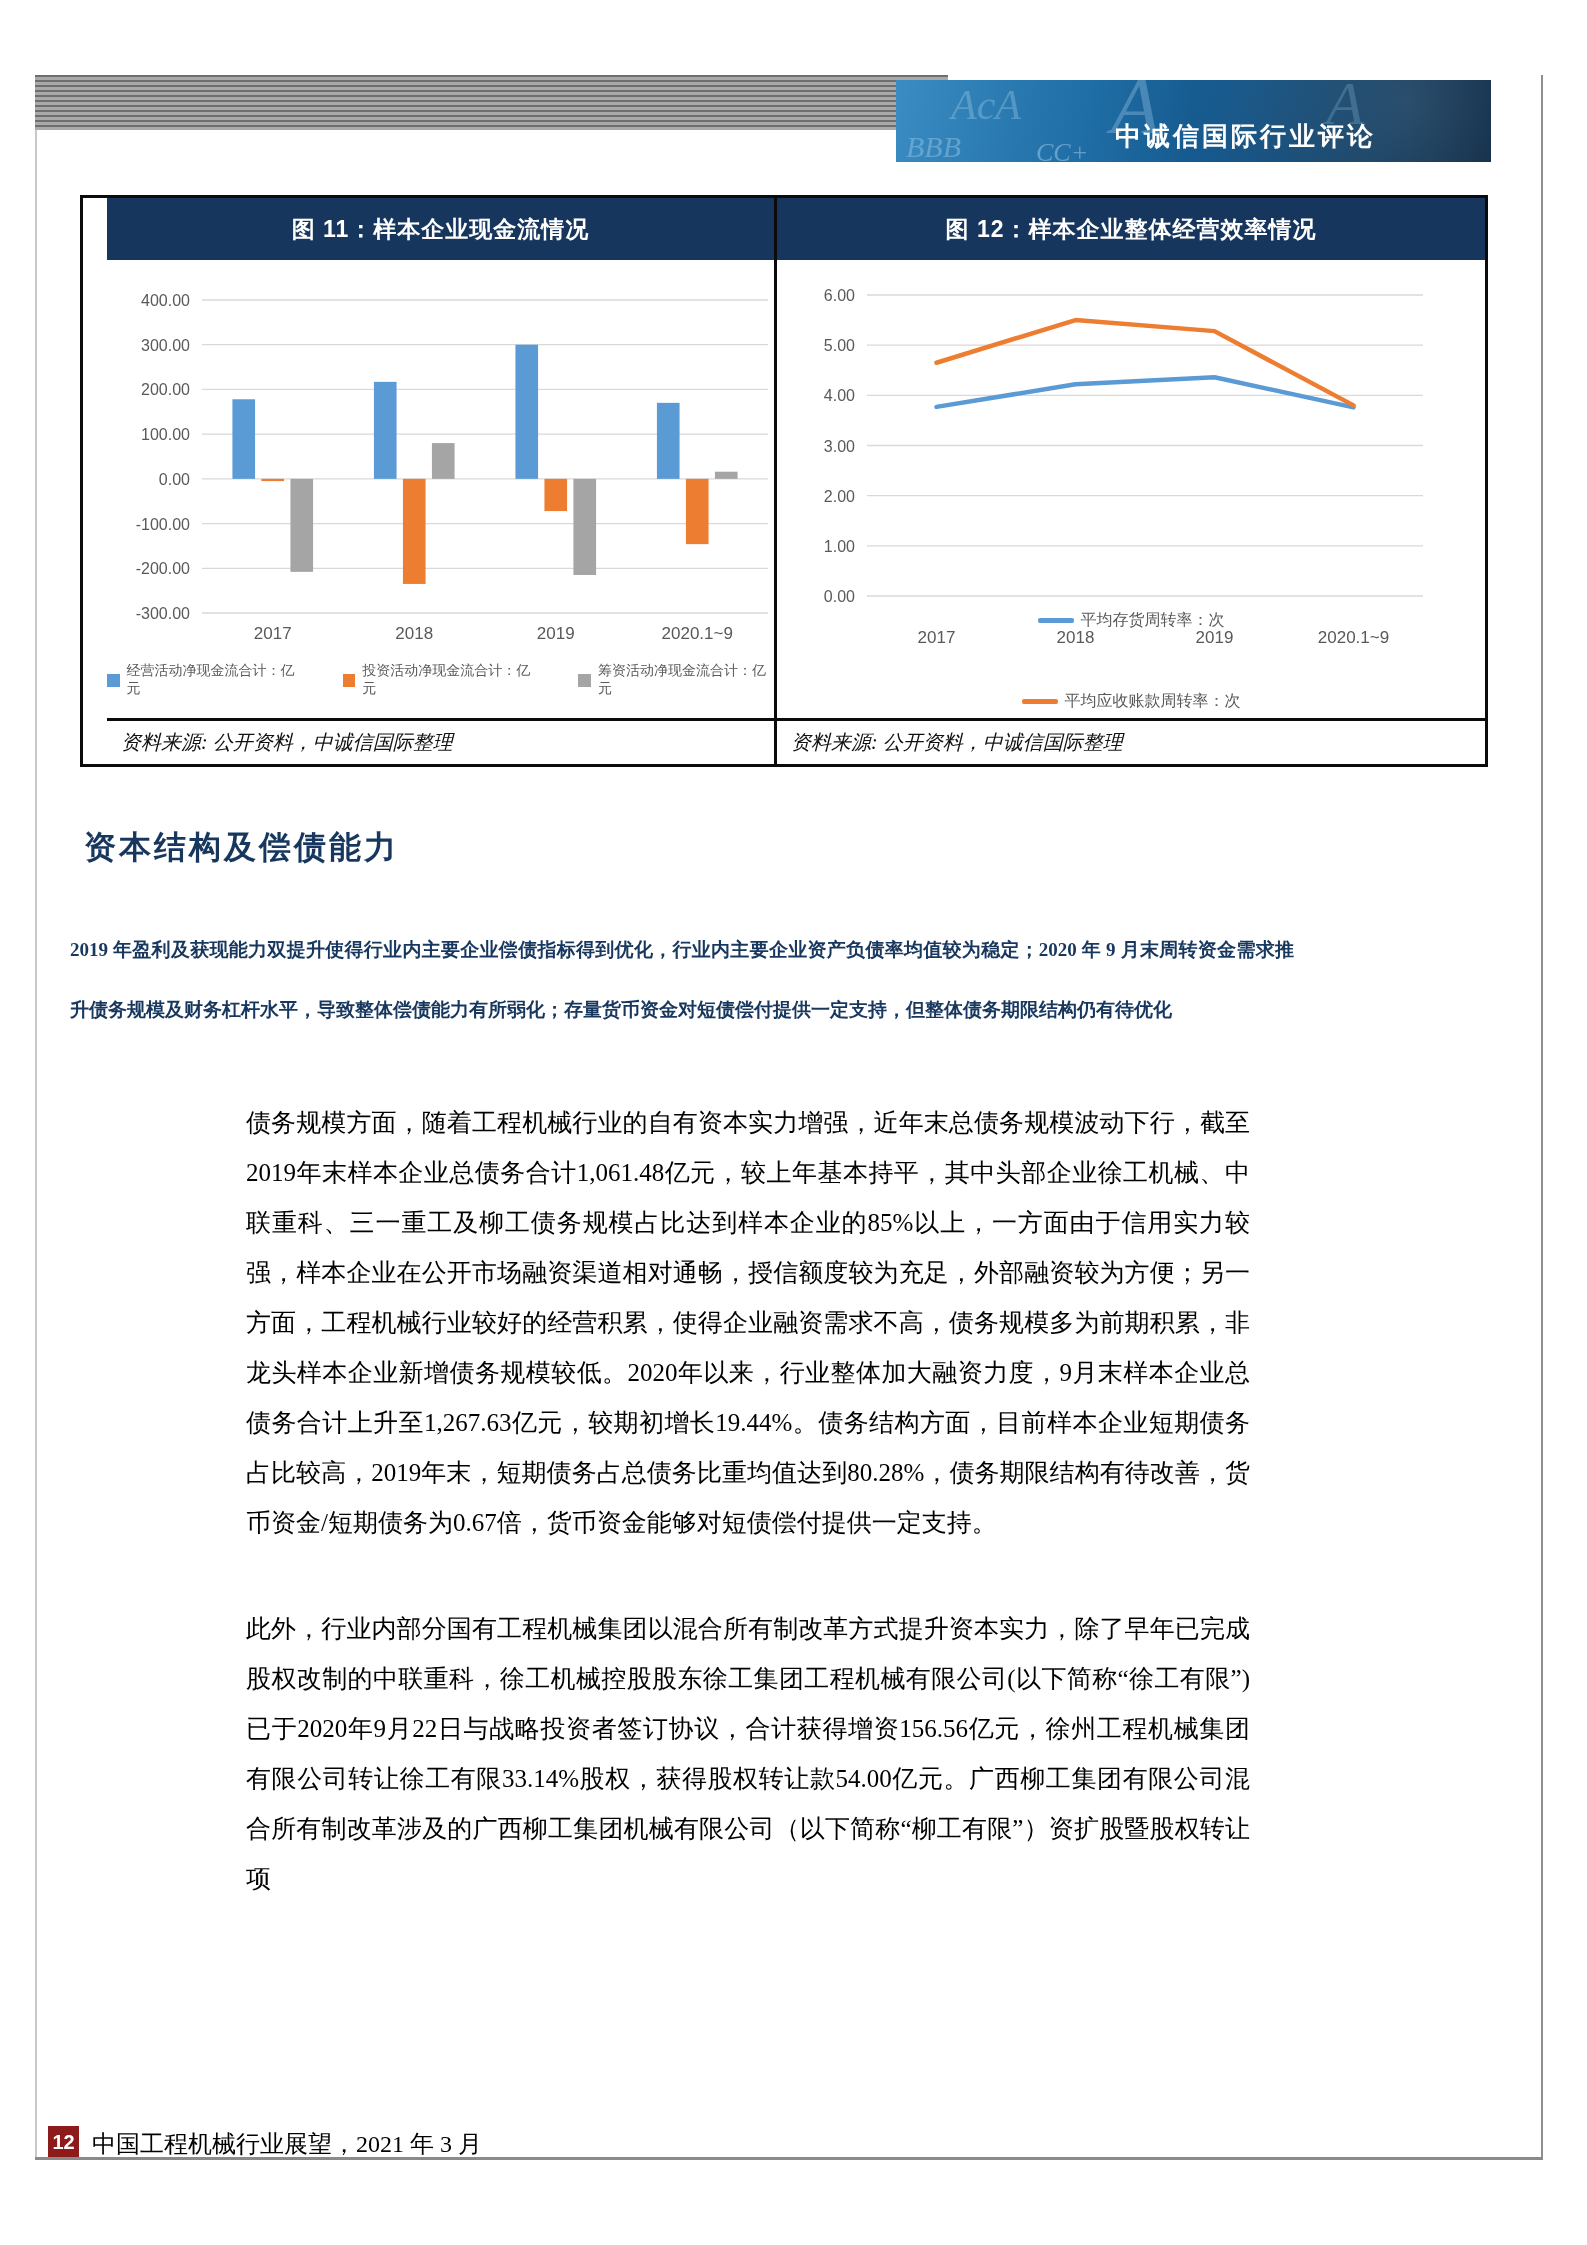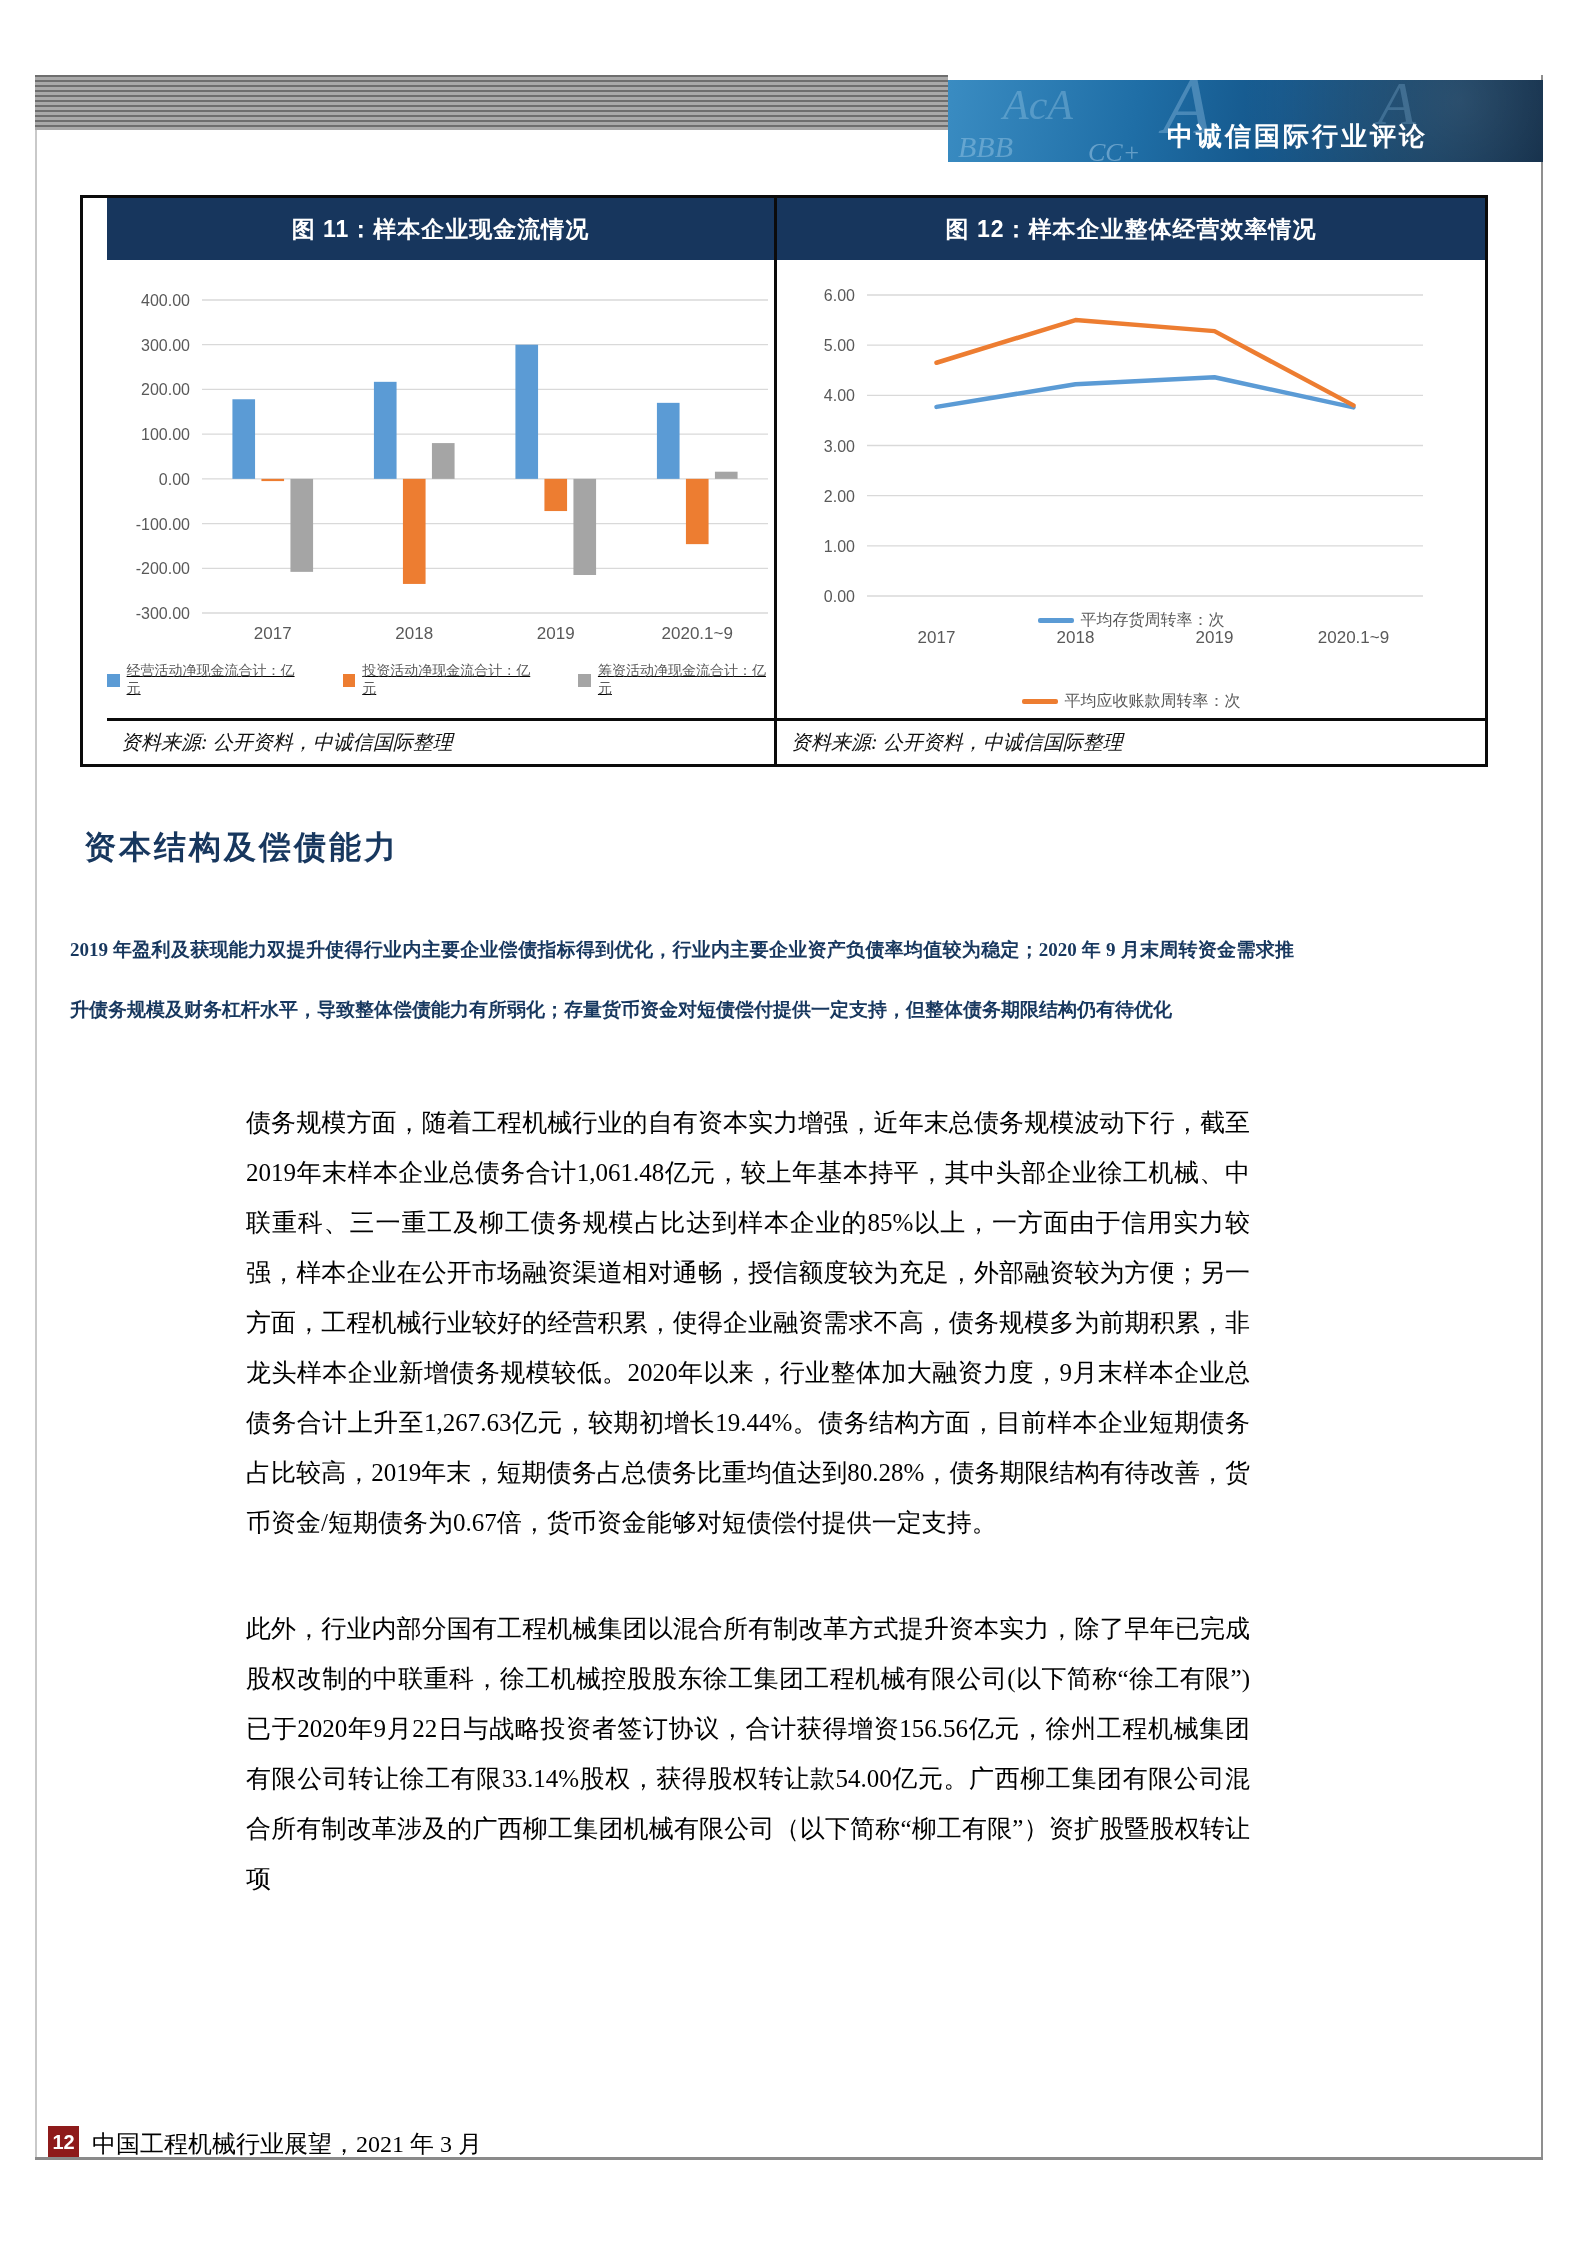--- a/index.html
+++ b/index.html
@@ -8,21 +8,21 @@
           font-family:"Liberation Serif","DejaVu Serif",serif; }
 
   
   .vline { position:absolute; top:75px; width:2px; height:2085px; }
   .vline.left  { left:35px;  background:#c9c9c9; }
   .vline.right { left:1541px; background:#8f8f8f; }
 
   
   .stripe-band { position:absolute; left:35px; top:75px; width:913px; height:55px;
     background:repeating-linear-gradient(to bottom,#6e6e6e 0 2px,#a9a9a9 2px 5px); }
-  .banner { position:absolute; left:948px; top:80px; width:595px; height:82px; overflow:hidden;
+  .banner { position:absolute; left:896px; top:80px; width:595px; height:82px; overflow:hidden;
     background:
       radial-gradient(circle at 86% 25%, rgba(255,255,255,0.14), transparent 42%),
       linear-gradient(100deg,#3a8cc2 0%,#1f6ea6 32%,#14568a 55%,#0a3a61 76%,#05223f 100%); }
   .wm { position:absolute; font-family:"Liberation Serif",serif; font-style:italic; line-height:1; }
   .wm1 { left:55px;  top:4px;   font-size:42px; color:rgba(175,215,240,0.32); }
   .wm2 { left:215px; top:-14px; font-size:80px; color:rgba(150,195,230,0.38); }
   .wm3 { left:430px; top:-8px;  font-size:62px; color:rgba(140,190,225,0.28); }
   .wm4 { left:10px;  bottom:0px; font-size:30px; color:rgba(180,215,240,0.38); }
   .wm5 { left:140px; bottom:-4px; font-size:26px; color:rgba(195,225,245,0.42); }
   .banner-title { position:absolute; right:115px; bottom:8px; color:#ffffff;
@@ -33,21 +33,21 @@
     border:3px solid #0b0b0b; display:flex; background:#fff; }
   .fig-panel { display:flex; flex-direction:column; }
   .fig-panel.pleft { width:691px;padding-left:24px; }
   .fig-panel.pright { flex:1; border-left:3px solid #0b0b0b; }
   .fig-title { flex:none; height:62px; background:#17365D; color:#fff;
     font-family:"Liberation Sans",sans-serif; font-weight:bold; font-size:23px;
     display:flex; align-items:center; justify-content:center; letter-spacing:1px; }
   .fig-chartwrap { position:relative; flex:1; }
   .fig-chartwrap svg { position:absolute; left:0; top:0; }
   .fig-legend { position:absolute; left:0; right:0; display:flex; justify-content:center; align-items:center; }
-  .fig-legend.lg-bar  { bottom:20px; gap:40px;text-decoration:underline; }
+  .fig-legend.lg-bar  { bottom:20px; gap:40px; }
   .fig-legend.lg-line { bottom:6px;  gap:60px;flex-direction:column; }
   .lg-item { display:inline-flex; align-items:center; gap:7px; }
   .sw-rect { width:13px; height:13px; display:inline-block; }
   .sw-line { width:36px; height:5px; display:inline-block; border-radius:2px; }
   .lg-lbl-bar  { font-family:"Liberation Sans",sans-serif; font-size:14px; color:#595959; }
   .lg-lbl-line { font-family:"Liberation Sans",sans-serif; font-size:16px; color:#595959; }
   .fig-source { flex:none; height:46px; border-top:3px solid #0b0b0b;
     font-style:italic; font-size:20px; color:#111; display:flex; align-items:center; padding-left:14px; }
   .axlbl  { font-family:"Liberation Sans",sans-serif; font-size:16px; fill:#595959; }
   .catlbl { font-family:"Liberation Sans",sans-serif; font-size:17px; fill:#595959; }

